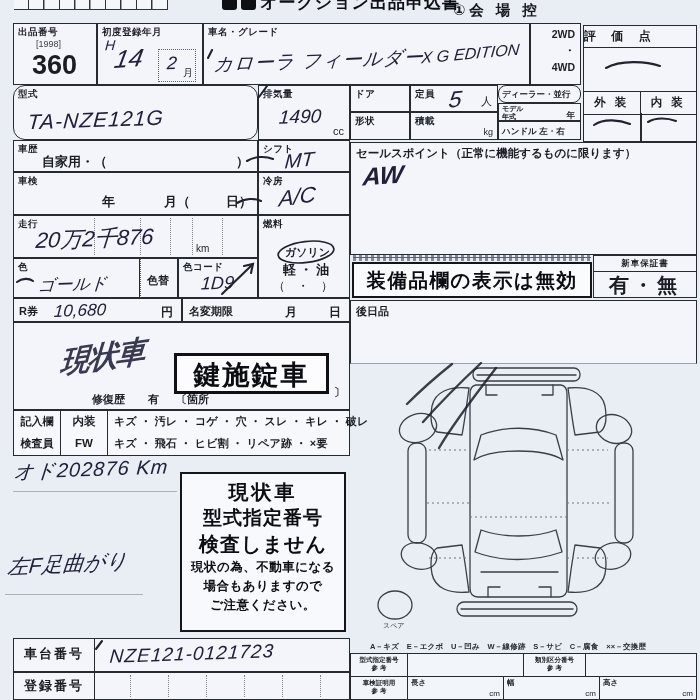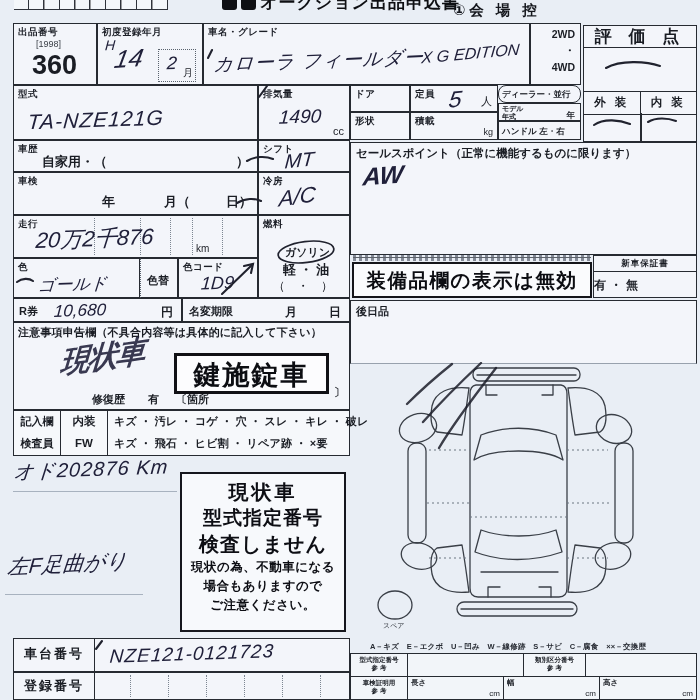--- a/index.html
+++ b/index.html
@@ -16,21 +16,21 @@
   .pt{position:absolute;white-space:nowrap;}
   
   .gridclip{position:absolute;left:14px;top:0;width:186px;height:11px;overflow:hidden;}
   .gridrow{display:flex;margin-top:-9px;}
   .gcell{width:17px;height:19px;border:1.6px solid #30343b;margin-left:-1.6px;background:rgba(255,255,255,.5);box-sizing:border-box;flex:none;}
   .titleclip{position:absolute;left:222px;top:0;width:290px;height:14px;overflow:hidden;}
   .titleinner{margin-top:-9px;display:flex;align-items:center;gap:4px;font-size:17px;font-weight:bold;letter-spacing:1px;color:#0e0f13;}
   .blob{width:15px;height:15px;background:#0e0f13;border-radius:3px;flex:none;}
   .venue{position:absolute;left:453px;top:1px;font-size:14.5px;letter-spacing:4px;font-weight:600;color:#14161c;}
   
-  .r-title{position:absolute;top:0;left:0;right:0;height:21px;border-bottom:1.6px solid #262a31;font-size:17px;letter-spacing:6px;text-align:center;line-height:21px;font-weight:600;}
+  .r-title{position:absolute;top:0;left:0;right:0;height:21px;border-bottom:1.6px solid #262a31;font-size:12px;letter-spacing:6px;line-height:21px;font-weight:600;}
   .r-sub{position:absolute;top:65px;left:0;right:0;height:22px;border-top:1.6px solid #262a31;border-bottom:1.6px solid #262a31;display:flex;}
   .r-sub div{flex:1;font-size:11.5px;letter-spacing:3px;text-align:center;line-height:20px;font-weight:600;}
   .r-sub div:first-child{border-right:1.6px solid #262a31;}
   .r-vline{position:absolute;top:87px;bottom:0;left:50%;width:1.6px;background:#262a31;}
   
   .drv{position:absolute;top:2px;right:5px;text-align:right;font-size:10.5px;line-height:1.55;font-weight:600;}
   
   .ins-row{display:flex;height:22px;}
   .ins-row.first{border-bottom:1.4px solid #262a31;}
   .c-head{width:46px;border-right:1.4px solid #262a31;font-size:11px;font-weight:bold;text-align:center;line-height:21px;flex:none;}
@@ -123,21 +123,21 @@
 
   <div class="cell" style="left:583px;top:25px;width:114px;height:117px;">
     <div class="r-title">評 価 点</div>
     <div class="r-sub">
       <div>外 装</div>
       <div>内 装</div>
     </div>
     <div class="r-vline"></div>
   </div>
 
-  <div class="cell" style="left:13px;top:85px;width:245px;height:55px;">
+  <div class="cell" style="left:13px;top:85px;width:245px;height:55px;border-radius:12px;">
     <span class="lbl">型式</span>
     <span class="hw" style="top:22px;left:14px;font-size:21px;letter-spacing:1px;">TA-NZE121G</span>
   </div>
   <div class="cell" style="left:258px;top:85px;width:92px;height:55px;">
     <span class="lbl">排気量</span>
     <span class="hw" style="top:20px;left:20px;font-size:19px;">1490</span>
     <span class="pt" style="right:5px;bottom:2px;font-size:11px;">cc</span>
   </div>
   <div class="cell" style="left:350px;top:85px;width:60px;height:27px;">
     <span class="lbl">ドア</span>
@@ -221,21 +221,20 @@
     <span class="hw" style="top:2px;left:40px;font-size:17px;">10,680</span>
     <span class="pt" style="top:5px;right:8px;font-size:12px;font-weight:600;">円</span>
   </div>
   <div class="cell" style="left:182px;top:298px;width:168px;height:24px;">
     <span class="pt" style="top:5px;left:6px;font-size:11px;font-weight:600;">名変期限</span>
     <span class="pt" style="top:5px;left:102px;font-size:12px;font-weight:600;">月</span>
     <span class="pt" style="top:5px;right:8px;font-size:12px;font-weight:600;">日</span>
   </div>
 
   <div class="cell" style="left:13px;top:322px;width:337px;height:88px;">
-    <span class="pt" style="top:2px;left:4px;font-size:11px;font-weight:bold;letter-spacing:.2px;">注意事項申告欄（不具合内容等は具体的に記入して下さい）</span>
     <span class="hw" style="top:14px;left:46px;font-size:30px;font-weight:bold;transform:rotate(-8deg) skewX(-12deg);letter-spacing:-2px;opacity:.88;">現状車</span>
     <div class="keystamp">鍵施錠車</div>
     <span class="pt" style="top:69px;left:78px;font-size:11px;font-weight:600;">修復歴</span>
     <span class="pt" style="top:69px;left:134px;font-size:11px;font-weight:600;">有</span>
     <span class="pt" style="top:69px;left:162px;font-size:11px;font-weight:600;">〔箇所</span>
     <span class="pt" style="top:62px;left:320px;font-size:11px;font-weight:600;">〕</span>
   </div>
 
   <div class="cell nobg" style="left:13px;top:410px;width:337px;height:46px;background:rgba(251,252,254,.7);">
     <div class="ins-row">
@@ -264,21 +263,21 @@
   <div class="faintline" style="left:5px;top:594px;width:138px;"></div>
 
   <div class="cell" style="left:350px;top:142px;width:347px;height:113px;">
     <span class="pt" style="top:3px;left:5px;font-size:11.5px;font-weight:bold;">セールスポイント（正常に機能するものに限ります）</span>
     <span class="hw" style="top:18px;left:12px;font-size:25px;font-weight:bold;transform:skewX(-8deg) rotate(-4deg);">AW</span>
   </div>
   <div class="strike"></div>
   <div class="equip">装備品欄の表示は無効</div>
   <div class="cell" style="left:593px;top:255px;width:104px;height:43px;">
     <div style="height:15px;border-bottom:1.4px solid #262a31;font-size:8.5px;text-align:center;line-height:15px;letter-spacing:1px;font-weight:600;">新車保証書</div>
-    <div style="font-size:12px;line-height:26px;letter-spacing:4px;font-weight:600;">有・無</div>
+    <div style="font-size:20px;text-align:center;line-height:26px;letter-spacing:4px;font-weight:600;">有・無</div>
   </div>
   <div class="cell" style="left:350px;top:300px;width:347px;height:64px;border-bottom:1px solid #98a1ad;text-align:center;">
     <span class="pt" style="top:3px;left:5px;font-size:11px;font-weight:bold;">後日品</span>
   </div>
 
   <svg class="diag" width="345" height="284" viewBox="0 0 345 284">
     <g fill="none" stroke="#3a3f47" stroke-width="1.3" stroke-linejoin="round" stroke-linecap="round">
 
       <rect x="120" y="6" width="107" height="13" rx="6"></rect>
       <path d="M124,13 L223,13"></path>

